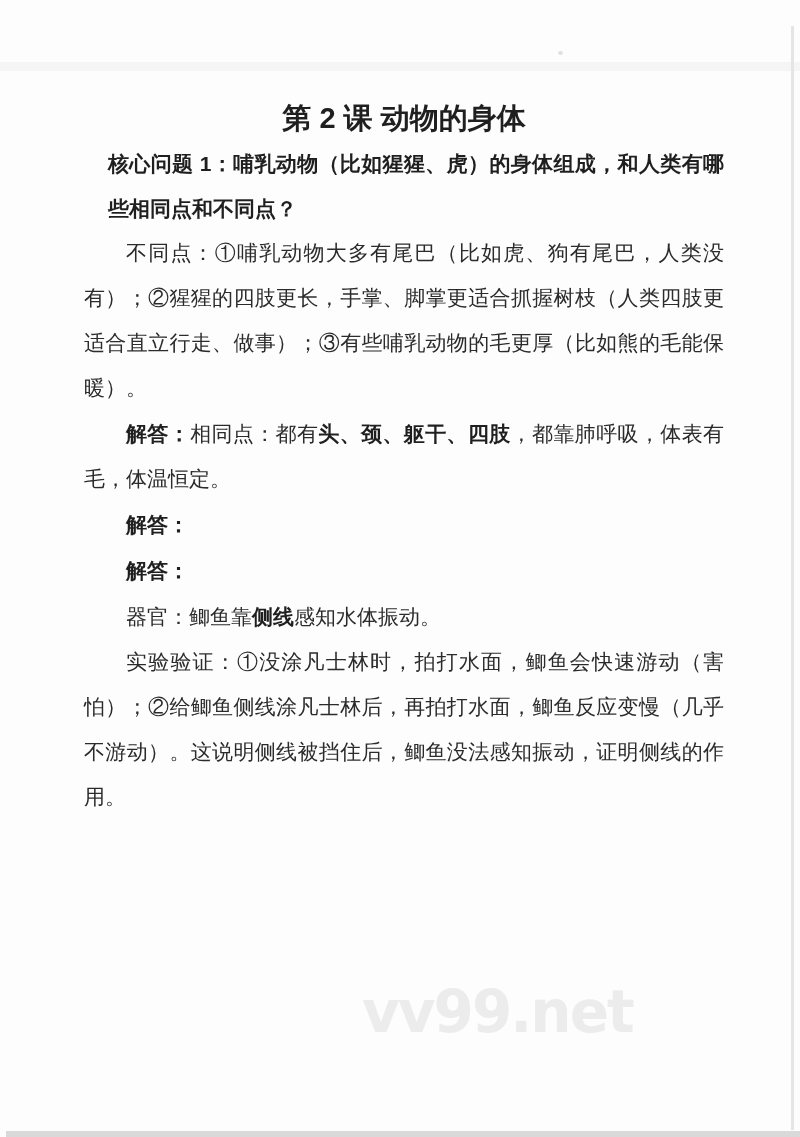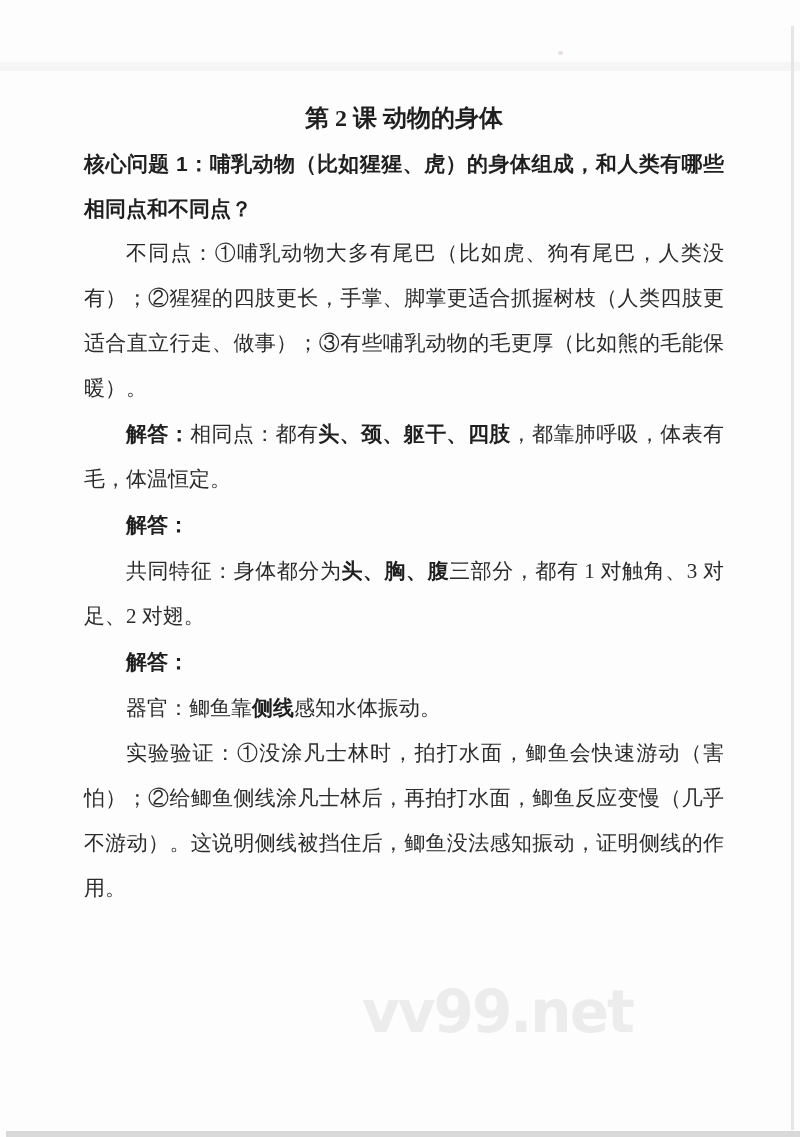--- a/index.html
+++ b/index.html
@@ -44,40 +44,41 @@
   }
   .content {
     position: absolute;
     left: 84px;
     top: 96px;
     width: 640px;
     z-index: 2;
   }
   .doc-title {
     margin: 0;
-    font-family: Liberation Serif, serif;
+    font-family: Liberation Sans, sans-serif;
     font-weight: bold;
-    font-size: 24px;
+    font-size: 29px;
     line-height: 45px;
     text-align: center;
     color: #1f1f1f;
   }
   .content p {
     margin: 0;
     font-family: "Liberation Serif", "DejaVu Serif", serif;
     font-size: 21px;
     line-height: 45px;
     text-align: justify;
     color: #2b2b2b;
   }
   .content p.heading {
     font-family: "Liberation Sans", "DejaVu Sans", sans-serif;
     font-weight: bold;
     color: #1f1f1f;
     text-indent: 0;
+    margin-left: 24px;
   }
   .content p.para {
     text-indent: 42px;
   }
   .run { font: inherit; }
   .bold-run {
     font-family: "Liberation Sans", "DejaVu Sans", sans-serif;
     font-weight: bold;
     color: #1f1f1f;
   }
@@ -104,21 +105,20 @@
 
 <div class="watermark">vv99.net</div>
 
 <div class="content">
   <h1 class="doc-title">第 2 课 动物的身体</h1>
   <div>
       <p class="heading"><span class="run bold-run">核心问题 1：哺乳动物（比如猩猩、虎）的身体组成，和人类有哪些相同点和不同点？</span></p>
       <p class="para"><span class="run">不同点：①哺乳动物大多有尾巴（比如虎、狗有尾巴，人类没有）；②猩猩的四肢更长，手掌、脚掌更适合抓握树枝（人类四肢更适合直立行走、做事）；③有些哺乳动物的毛更厚（比如熊的毛能保暖）。</span></p>
       <p class="para"><span class="run bold-run">解答：</span><span class="run">相同点：都有</span><span class="run bold-run">头、颈、躯干、四肢</span><span class="run">，都靠肺呼吸，体表有毛，体温恒定。</span></p>
       <p class="para"><span class="run bold-run">解答：</span></p>
-      <p class="para"><span class="run">共同特征：身体都分为</span><span class="run bold-run">头、胸、腹</span><span class="run">三部分，都有 1 对触角、3 对足、2 对翅。</span></p>
       <p class="para"><span class="run bold-run">解答：</span></p>
       <p class="para"><span class="run">器官：鲫鱼靠</span><span class="run bold-run">侧线</span><span class="run">感知水体振动。</span></p>
       <p class="para"><span class="run">实验验证：①没涂凡士林时，拍打水面，鲫鱼会快速游动（害怕）；②给鲫鱼侧线涂凡士林后，再拍打水面，鲫鱼反应变慢（几乎不游动）。这说明侧线被挡住后，鲫鱼没法感知振动，证明侧线的作用。</span></p>
     </div>
 </div>
 
 <div class="edge-right"></div>
 <div class="edge-bottom"></div>
 
 </body></html>

